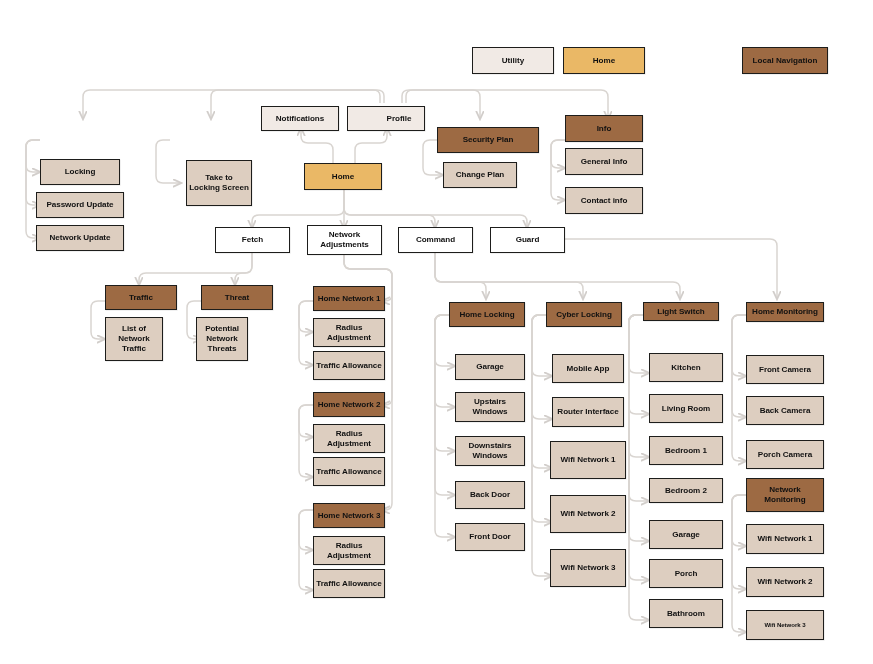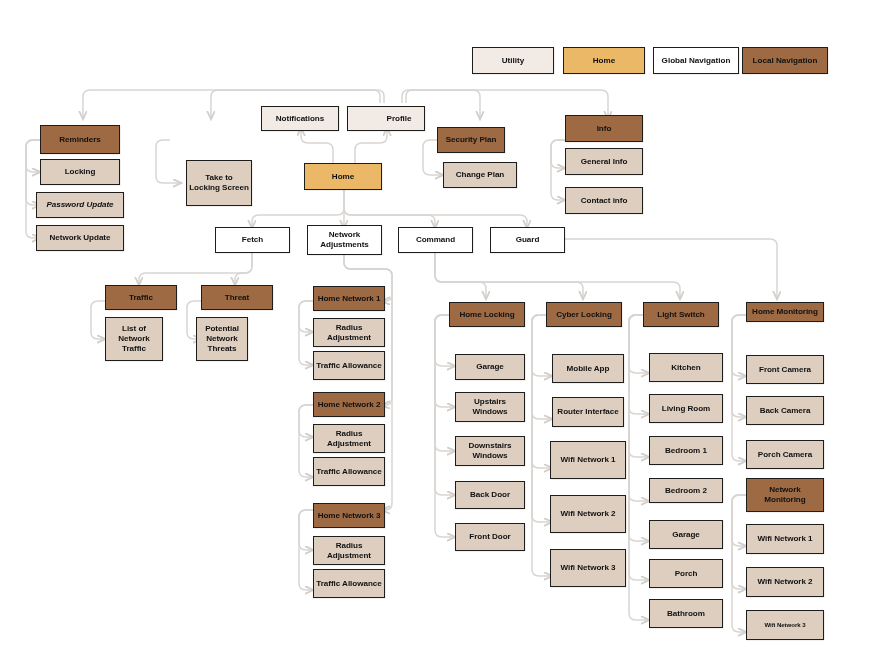--- a/index.html
+++ b/index.html
@@ -155,52 +155,46 @@
       <path d="M746,495 L739,495 Q732,495 732,502 L732,625 Q732,632 739,632 L746,632"></path>
     </g>
   </svg>
 
   <div class="legend-box t-cream" style="left:472px; top:47px; width:82px; height:27px;">
     <span>Utility</span>
   </div>
   <div class="legend-box t-home" style="left:563px; top:47px; width:82px; height:27px;">
     <span>Home</span>
   </div>
-  <div class="legend-box t-global" style="left:653px; top:47px; width:86px; height:27px;">
-    <span>Global Navigation</span>
-  </div>
   <div class="legend-box t-local" style="left:742px; top:47px; width:86px; height:27px;">
     <span>Local Navigation</span>
   </div>
 
-  <div class="node t-local" style="left:40px; top:125px; width:80px; height:29px;">
-    <span>Reminders</span>
-  </div>
   <div class="node t-utility" style="left:40px; top:159px; width:80px; height:26px;">
     <span>Locking</span>
   </div>
-  <div class="node t-utility" style="left:36px; top:192px; width:88px; height:26px;font-style:italic;">
+  <div class="node t-utility" style="left:36px; top:192px; width:88px; height:26px;">
     <span>Password Update</span>
   </div>
   <div class="node t-utility" style="left:36px; top:225px; width:88px; height:26px;">
     <span>Network Update</span>
   </div>
 
   <div class="node t-utility" style="left:186px; top:160px; width:66px; height:46px;">
     <span>Take to Locking Screen</span>
   </div>
 
   <div class="node t-cream" style="left:261px; top:106px; width:78px; height:25px;">
     <span>Notifications</span>
   </div>
   <div class="node t-cream" style="left:347px; top:106px; width:78px; height:25px;padding-left:28px;">
     <span>Profile</span>
   </div>
 
-  <div class="node t-local" style="left:437px; top:127px; width:68px; height:26px;">
+  <div class="node t-local" style="left:437px; top:127px; width:102px; height:26px;">
     <span>Security Plan</span>
   </div>
   <div class="node t-utility" style="left:443px; top:162px; width:74px; height:26px;">
     <span>Change Plan</span>
   </div>
 
   <div class="node t-local" style="left:565px; top:115px; width:78px; height:27px;">
     <span>Info</span>
   </div>
   <div class="node t-utility" style="left:565px; top:148px; width:78px; height:27px;">
@@ -301,21 +295,21 @@
   <div class="node t-utility" style="left:550px; top:441px; width:76px; height:38px;">
     <span>Wifi Network 1</span>
   </div>
   <div class="node t-utility" style="left:550px; top:495px; width:76px; height:38px;">
     <span>Wifi Network 2</span>
   </div>
   <div class="node t-utility" style="left:550px; top:549px; width:76px; height:38px;">
     <span>Wifi Network 3</span>
   </div>
 
-  <div class="node t-local" style="left:643px; top:302px; width:76px; height:25px;">
+  <div class="node t-local" style="left:643px; top:302px; width:76px; height:19px;">
     <span>Light Switch</span>
   </div>
   <div class="node t-utility" style="left:649px; top:353px; width:74px; height:29px;">
     <span>Kitchen</span>
   </div>
   <div class="node t-utility" style="left:649px; top:394px; width:74px; height:29px;">
     <span>Living Room</span>
   </div>
   <div class="node t-utility" style="left:649px; top:436px; width:74px; height:29px;">
     <span>Bedroom 1</span>

